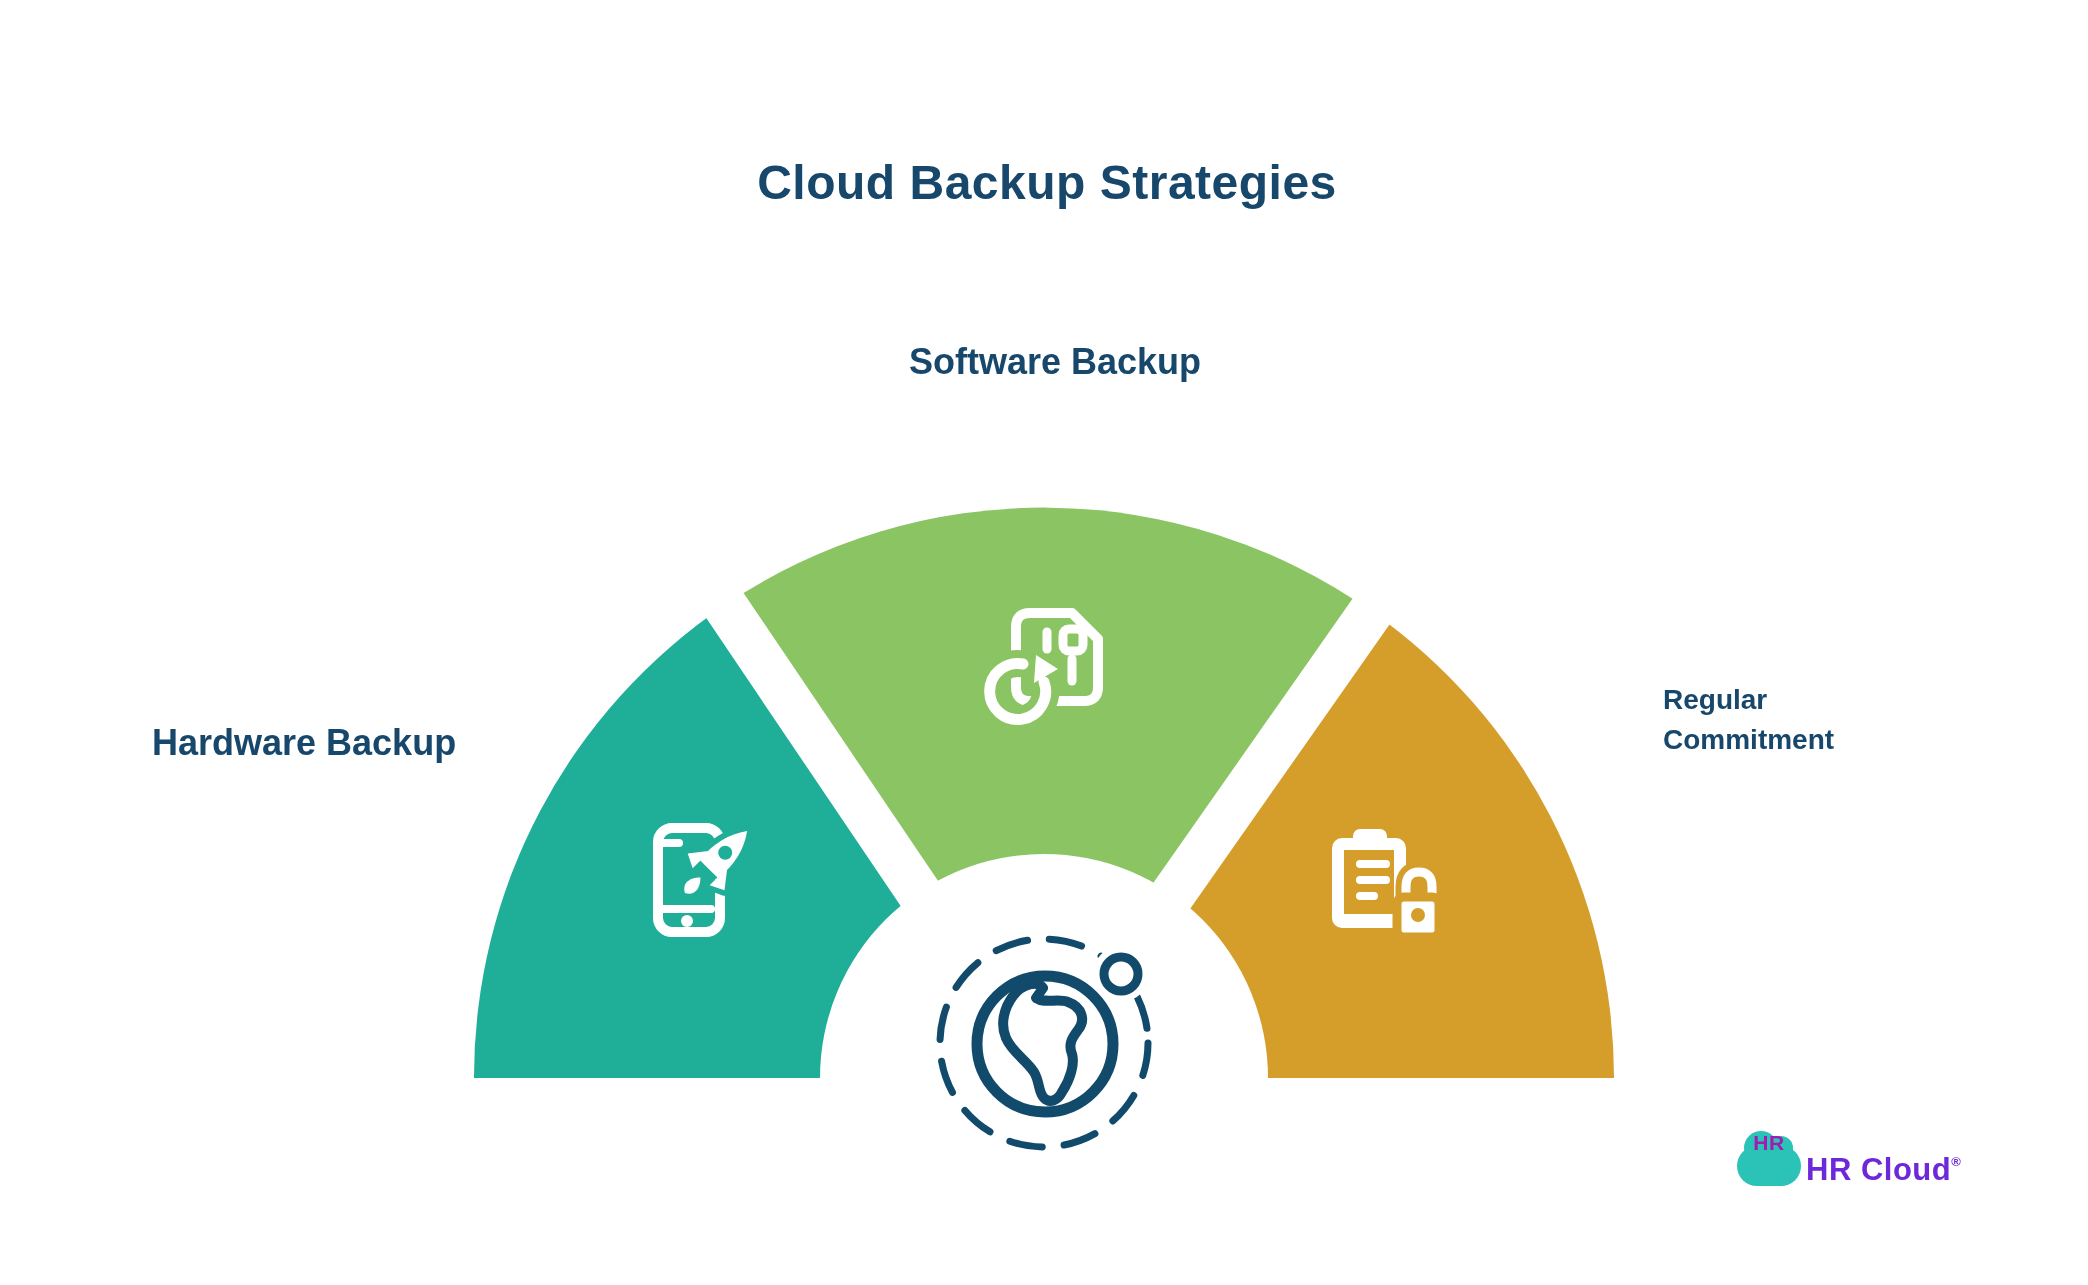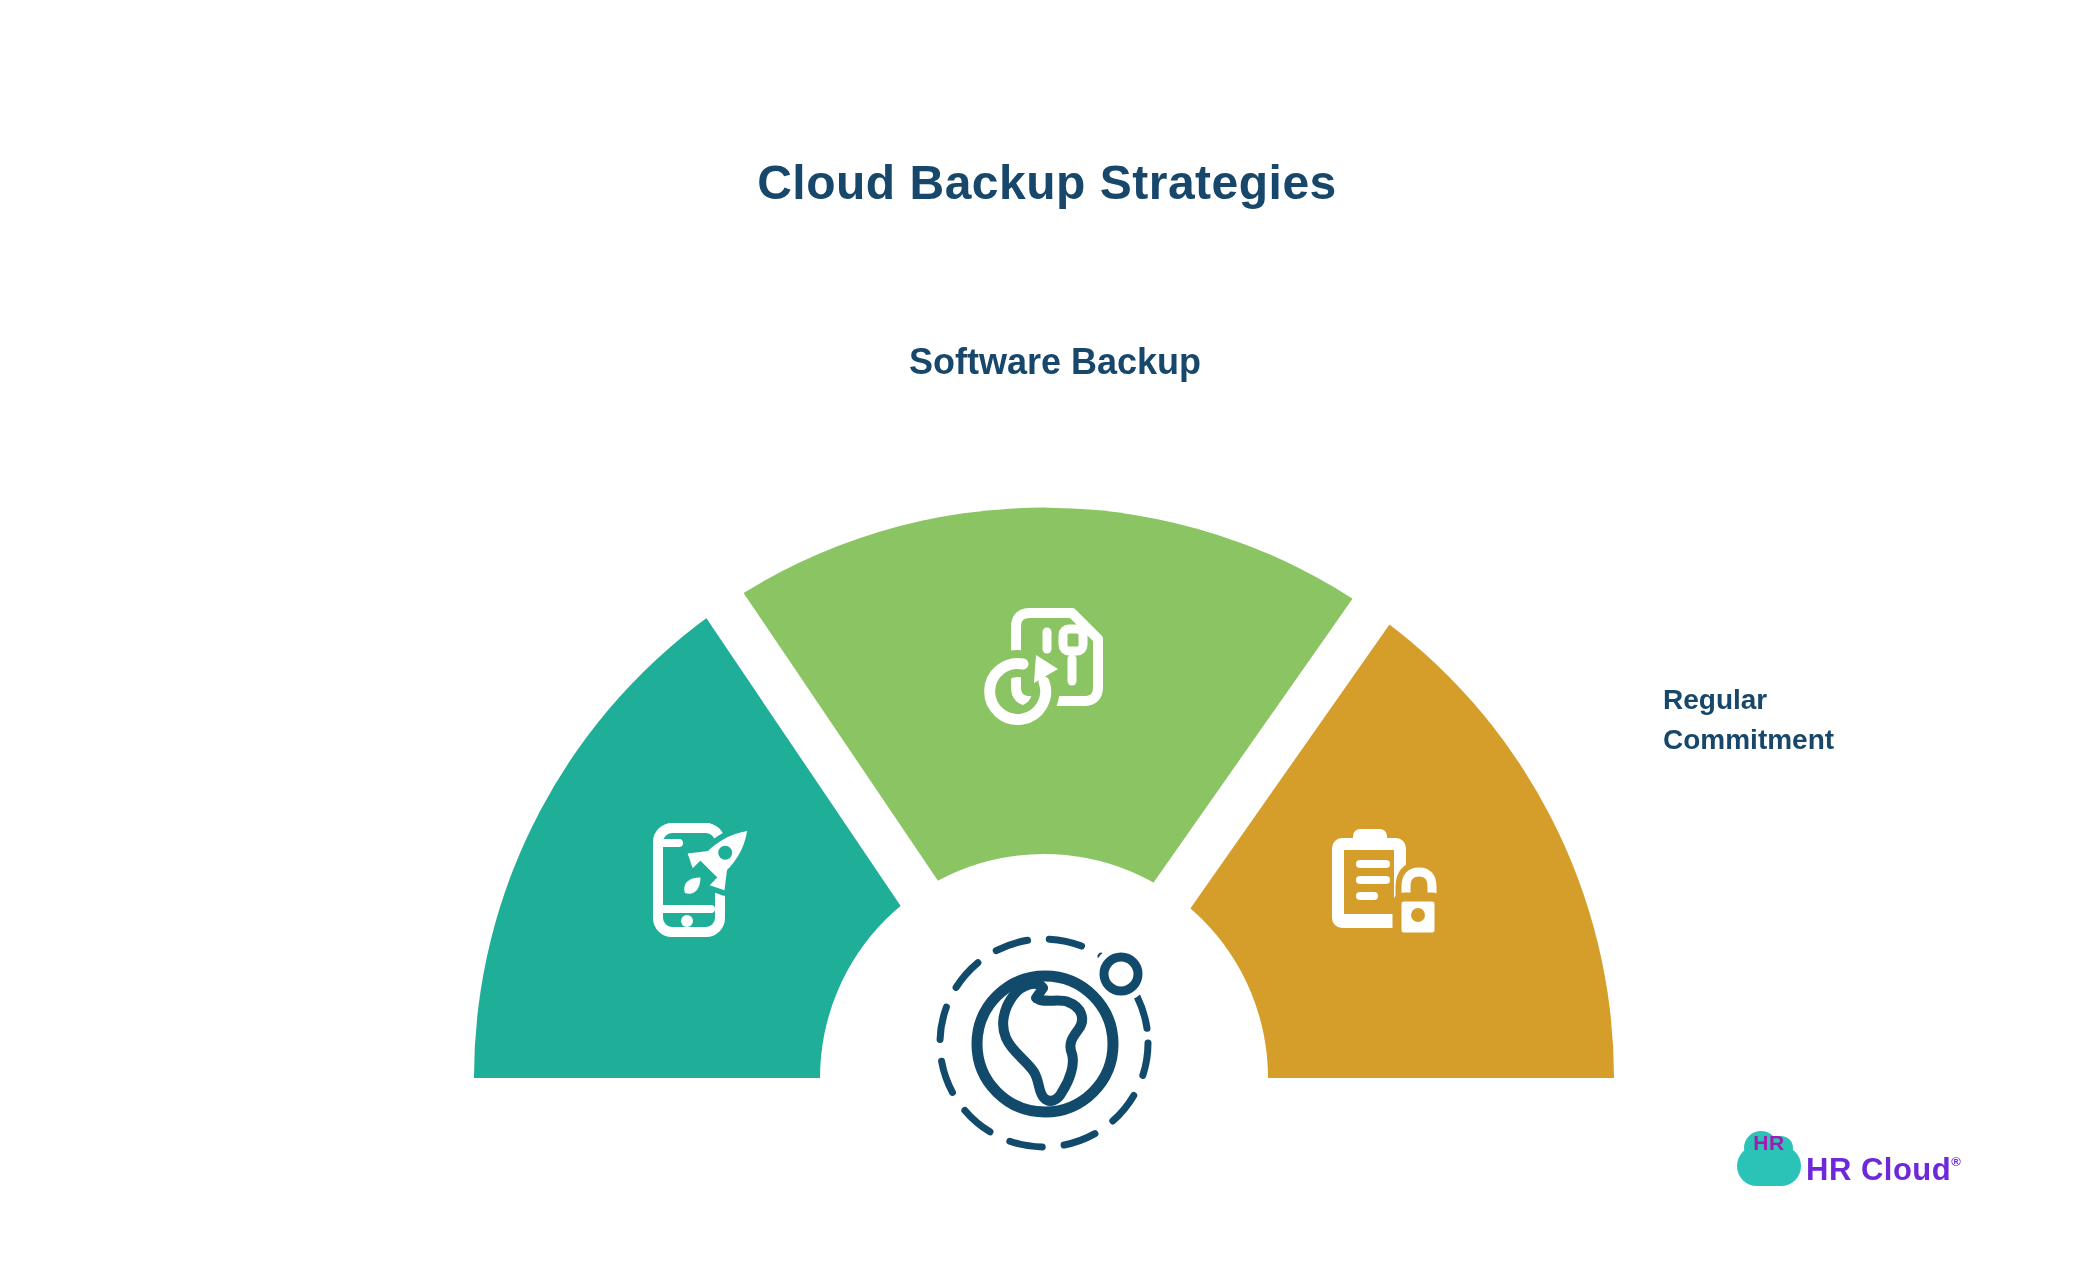--- a/index.html
+++ b/index.html
@@ -128,20 +128,21 @@
       <rect x="1356" y="892" width="22" height="8" rx="4" fill="#ffffff"></rect>
       <path stroke-width="21" fill="none" d="M 1406 899 V 887 Q 1406 872 1419 872 Q 1432 872 1432 887 V 899" stroke="#d59e2b"></path>
       <path stroke="#ffffff" stroke-width="9" fill="none" d="M 1406 899 V 887 Q 1406 872 1419 872 Q 1432 872 1432 887 V 899"></path>
       <rect x="1397" y="897" width="42" height="40" rx="7" fill="#ffffff" stroke-width="9" stroke="#d59e2b"></rect>
       <circle cx="1418" cy="915" r="7" fill="#d59e2b"></circle>
     </g>
   </svg>
 
   <div class="label title">Cloud Backup Strategies</div>
   <div class="label label-software">Software Backup</div>
+  <div class="label label-hardware">Hardware Backup</div>
   <div class="label label-regular">Regular Commitment</div>
 
   <div class="logo">
     <div class="cloud"></div>
     <div class="cloud-text">HR</div>
     <div class="wordmark"><span>HR Cloud</span><span class="registered">®</span></div>
   </div>
 
 </div>
 

